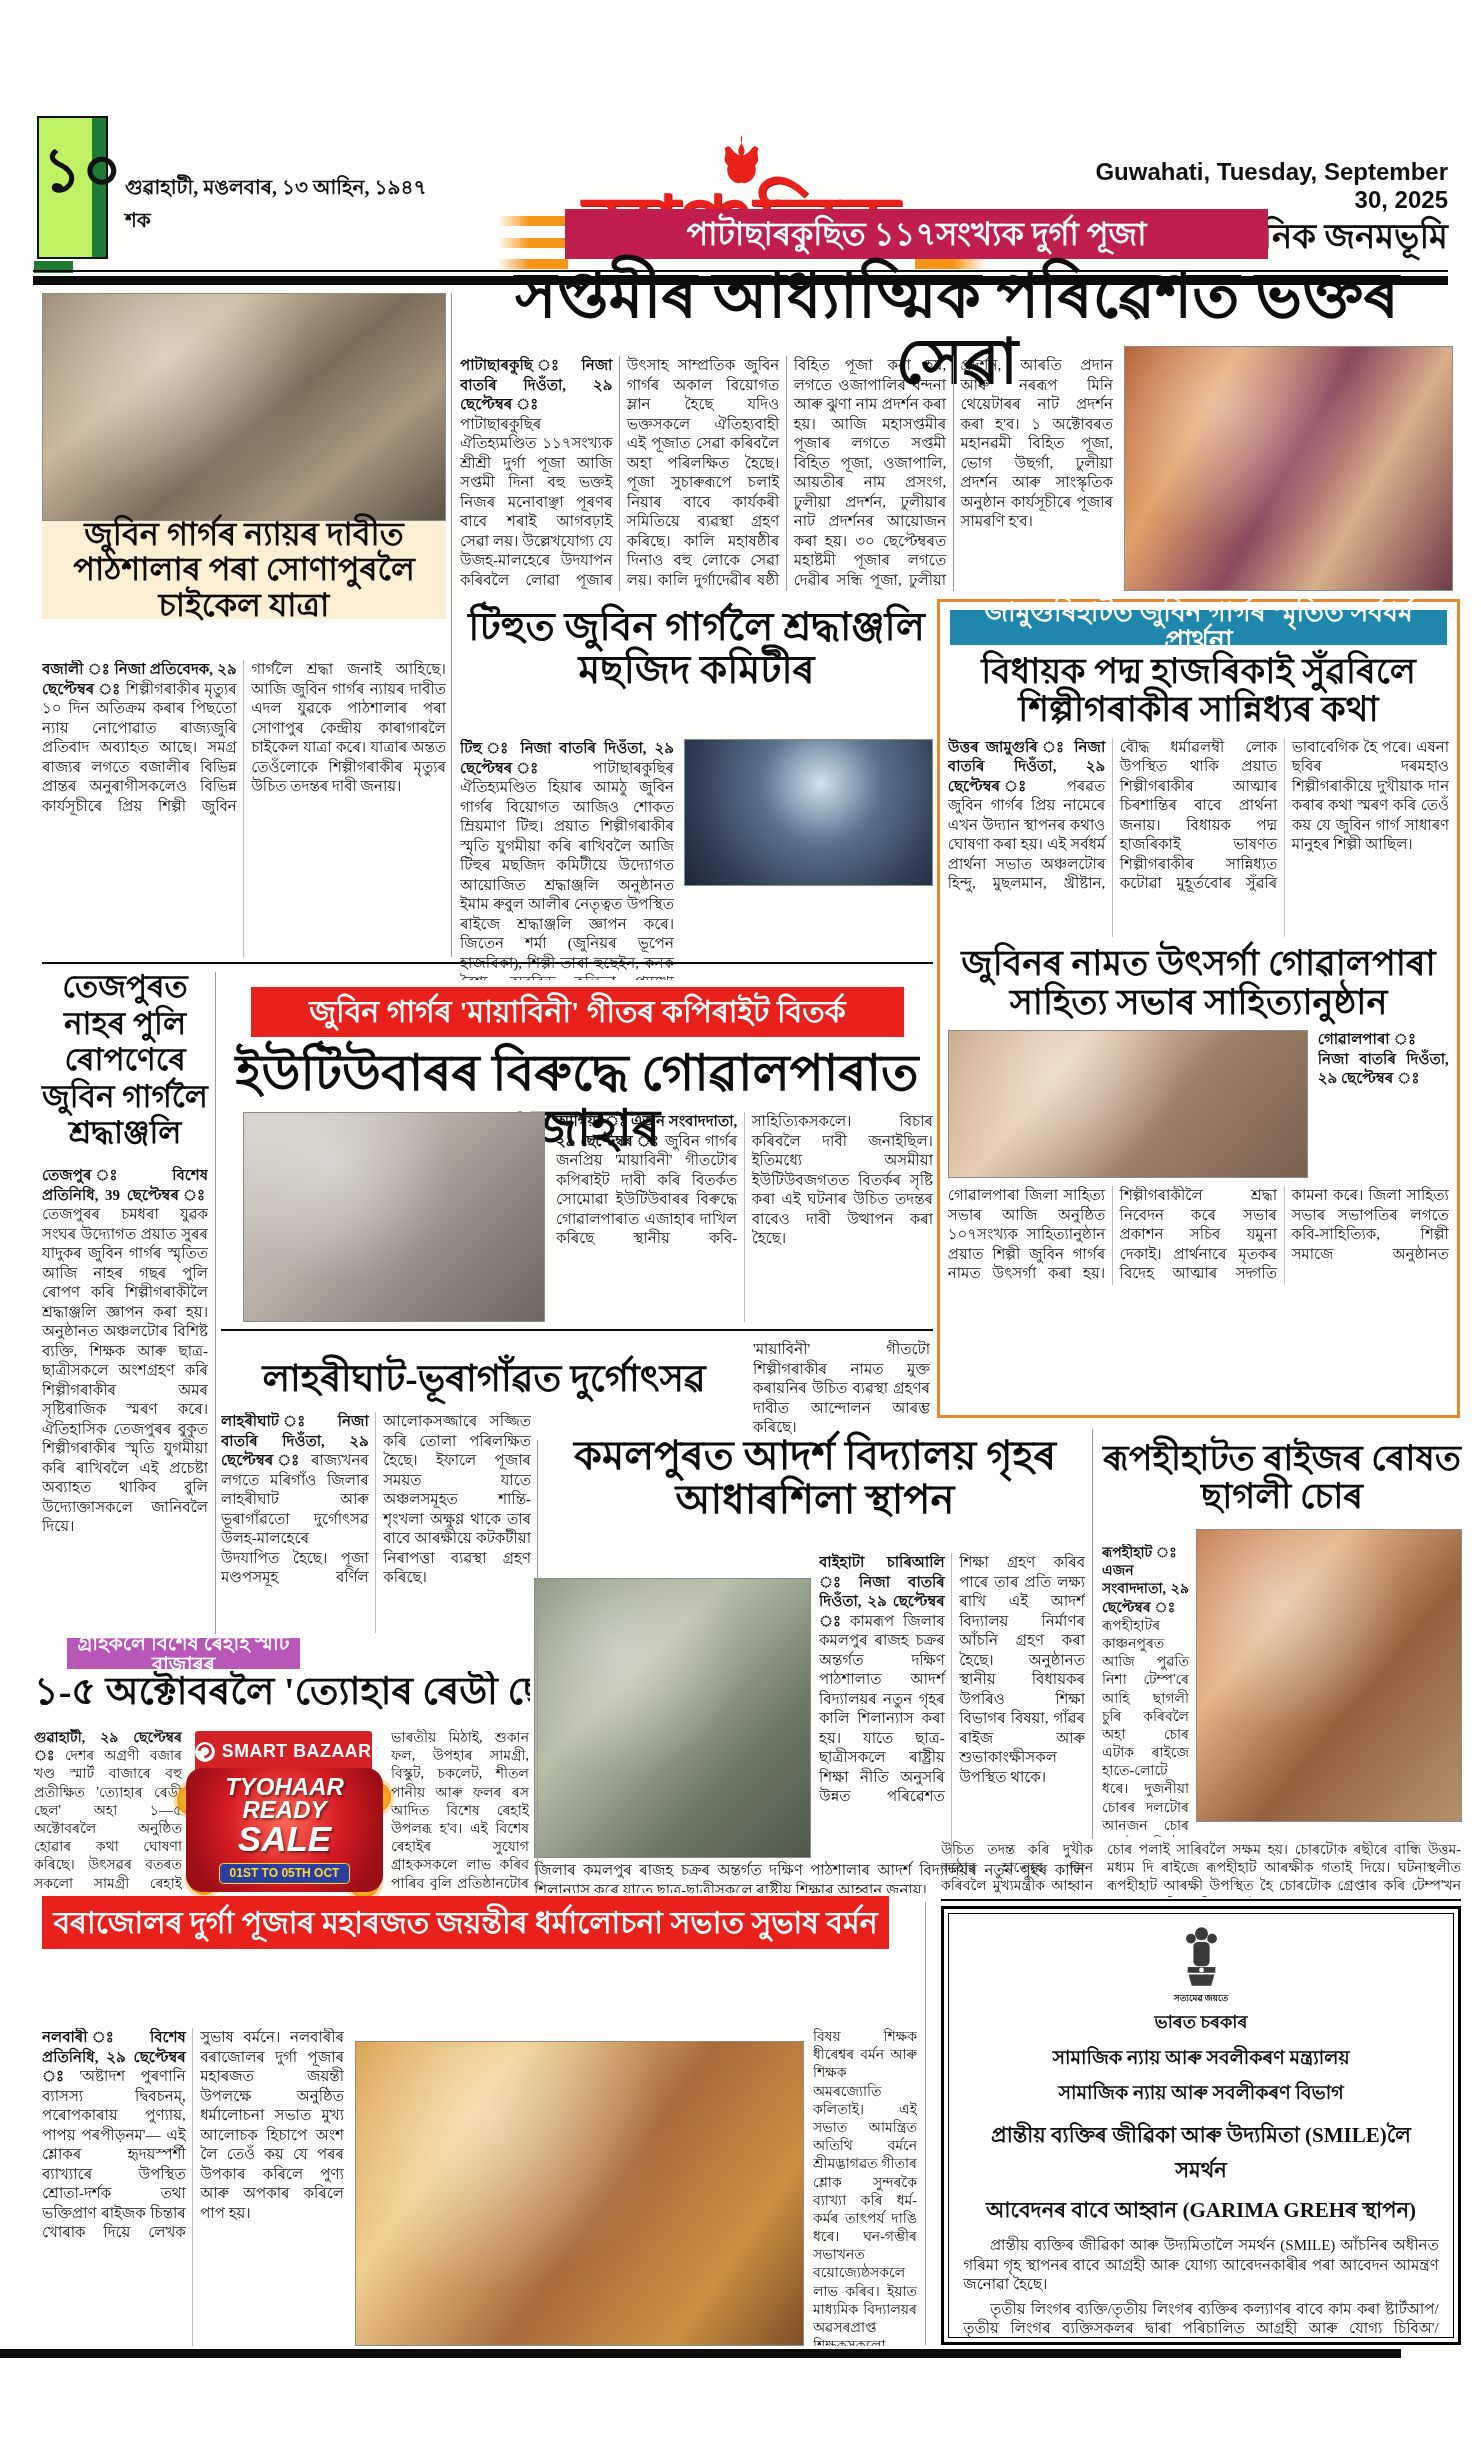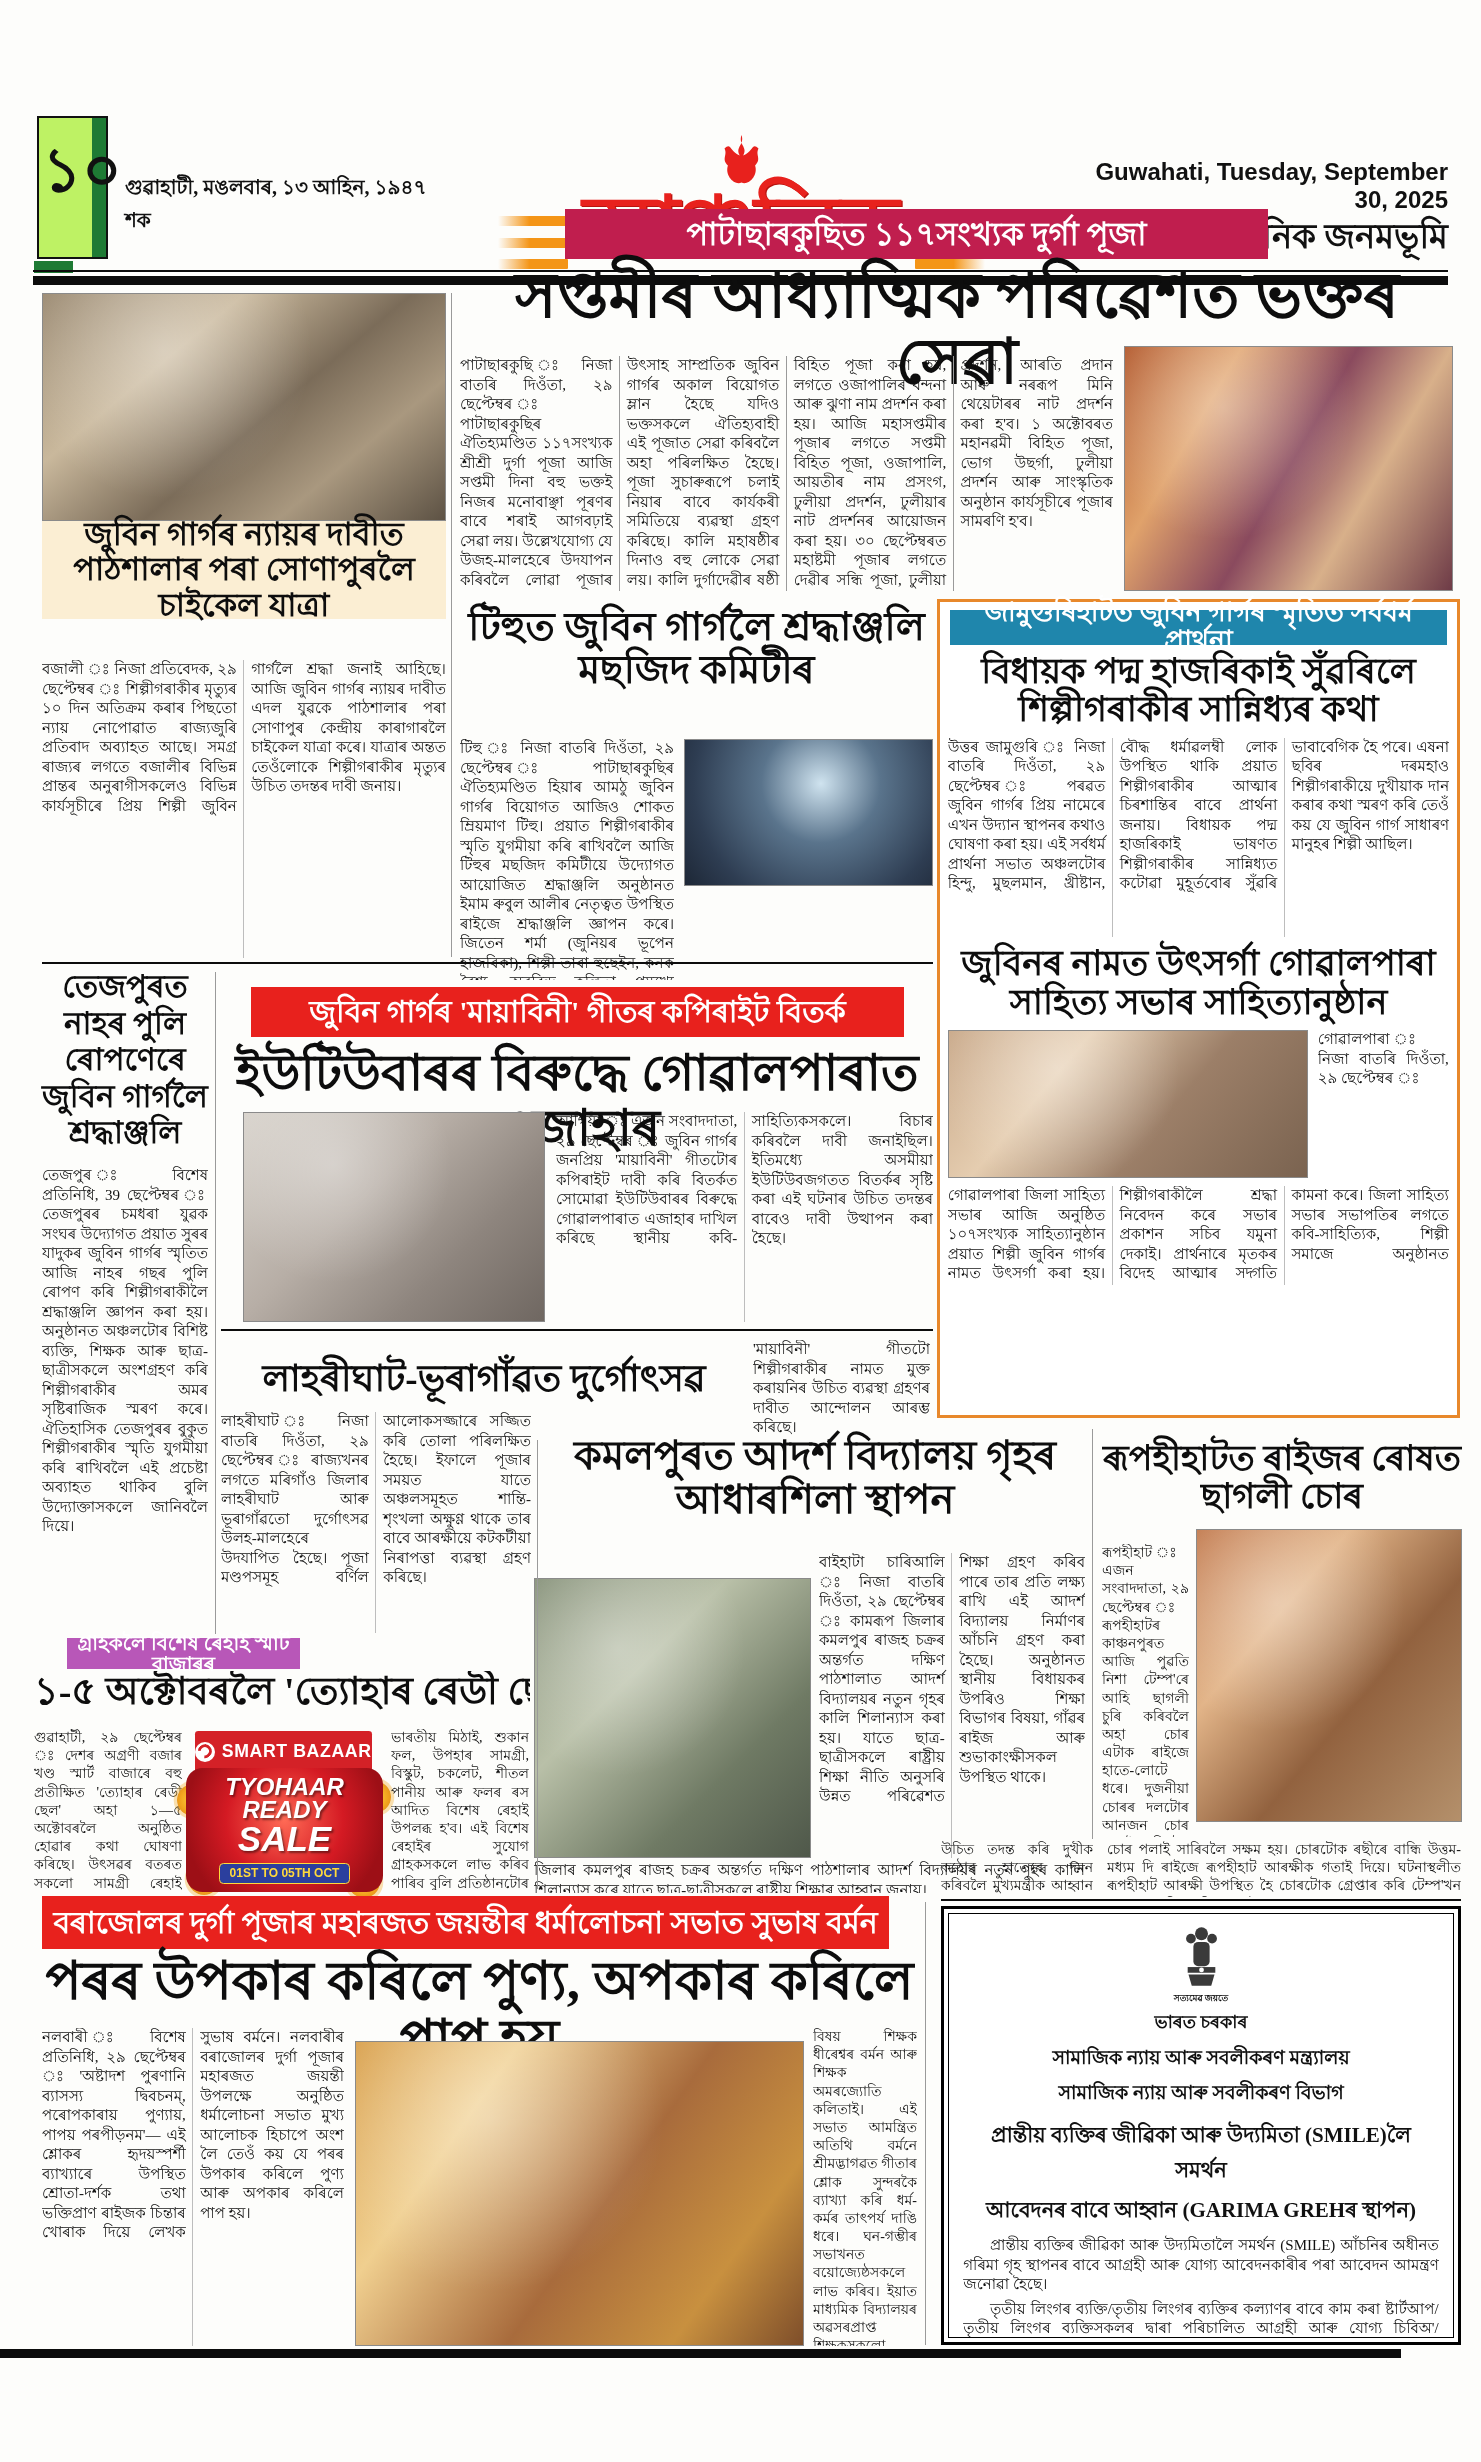--- a/index.html
+++ b/index.html
@@ -3,21 +3,21 @@
 <meta charset="utf-8">
 <style>
   *{box-sizing:border-box;margin:0;padding:0}
   body{width:1481px;height:2462px;background:#f4f2ee;font-family:"Liberation Serif",serif;color:#111}
   #page{position:relative;width:1481px;height:2462px;background:#fdfdfb;overflow:hidden}
   .b{position:absolute}
   .photo{border:0.6px solid #8a8a8a;overflow:hidden}
   .kicker{color:#fff;font-weight:bold;text-align:center;display:flex;align-items:center;justify-content:center;line-height:1.05;padding:3.3px 7.8px}
   .hl{font-weight:bold;text-align:center;line-height:1.1;color:#0d0d0d}
   .body-txt{text-align:justify;font-size:15px;line-height:1.3;overflow:hidden}
-  .byline{font-weight:normal}
+  .byline{font-weight:bold}
   .cols-2{column-count:2;column-gap:14.4px;column-rule:0.6px solid #bdbdbd}
   .cols-3{column-count:3;column-gap:14.4px;column-rule:0.6px solid #bdbdbd}
   .cols-4{column-count:4;column-gap:14.4px;column-rule:0.6px solid #9a9a9a}
   .rule-h{background:#0c0c0c}
   .rule-v{background:#9a9a9a;width:1.1px}
   .cream{background:#fbeed3}
   
   .p-crowd{background:linear-gradient(140deg,#9b8a72 0%,#c9b89c 30%,#7b6c59 55%,#a9987f 75%,#5d5244 100%)}
   .p-durga{background:linear-gradient(120deg,#b35a2e 0%,#e0a26b 25%,#8a4a5e 50%,#d8b08a 70%,#6e3b47 100%)}
   .p-mosque{background:radial-gradient(circle at 55% 30%,#cfe3ef 0%,#5a748c 35%,#2e3d52 75%,#1d2736 100%)}
@@ -243,21 +243,20 @@
         <div class="sb-date" style="font-size:12px">01ST TO 05TH OCT</div>
       </div>
     </div>
     <div class="body-txt" style="position:absolute;left:357px;top:91px;width:138px;height:161px;font-size:14px">
       <span>ভাৰতীয় মিঠাই, শুকান ফল, উপহাৰ সামগ্ৰী, বিস্কুট, চকলেট, শীতল পানীয় আৰু ফলৰ ৰস আদিত বিশেষ ৰেহাই উপলব্ধ হ'ব। এই বিশেষ ৰেহাইৰ সুযোগ গ্ৰাহকসকলে লাভ কৰিব পাৰিব বুলি প্ৰতিষ্ঠানটোৰ মুখ্য কাৰ্যবাহী বিষয়া দামোদৰ মলে এক বিবৃতিযোগে প্ৰকাশ কৰে।</span>
     </div>
   </div>
 
   <div class="b" style="left:42px;top:1896px;width:875px;height:454px">
     <div class="kicker" style="position:absolute;left:0;top:0;width:847px;height:53px;background:#e8211d;font-size:30px">বৰাজোলৰ দুর্গা পূজাৰ মহাৰজত জয়ন্তীৰ ধর্মালোচনা সভাত সুভাষ বর্মন</div>
-    <div class="hl" style="position:absolute;left:0;top:56px;width:875px;font-size:53px">পৰৰ উপকাৰ কৰিলে পুণ্য, অপকাৰ কৰিলে পাপ হয়</div>
     <div class="body-txt cols-2" style="position:absolute;left:0;top:132px;width:302px;height:318px">
       <span class="byline">নলবাৰী ঃ বিশেষ প্ৰতিনিধি, ২৯ ছেপ্টেম্বৰ ঃ</span>
       <span>'অষ্টাদশ পুৰণানি ব্যাসস্য দ্বিবচনম্, পৰোপকাৰায় পুণ্যায়, পাপয় পৰপীড়নম'— এই শ্লোকৰ হৃদয়স্পর্শী ব্যাখ্যাৰে উপস্থিত শ্ৰোতা-দর্শক তথা ভক্তিপ্ৰাণ ৰাইজক চিন্তাৰ খোৰাক দিয়ে লেখক সুভাষ বর্মনে। নলবাৰীৰ বৰাজোলৰ দুর্গা পূজাৰ মহাৰজত জয়ন্তী উপলক্ষে অনুষ্ঠিত ধর্মালোচনা সভাত মুখ্য আলোচক হিচাপে অংশ লৈ তেওঁ কয় যে পৰৰ উপকাৰ কৰিলে পুণ্য আৰু অপকাৰ কৰিলে পাপ হয়।</span>
     </div>
     <div class="photo p-sabha" style="position:absolute;left:313px;top:145px;width:449px;height:305px">
         <div class="flare"></div>
       </div>
     <div class="body-txt" style="position:absolute;left:771px;top:132px;width:104px;height:318px;font-size:14px">
       <span>বিষয় শিক্ষক ধীৰেশ্বৰ বর্মন আৰু শিক্ষক অমৰজ্যোতি কলিতাই। এই সভাত আমন্ত্ৰিত অতিথি বর্মনে শ্ৰীমদ্ভাগৱত গীতাৰ শ্লোক সুন্দৰকৈ ব্যাখ্যা কৰি ধর্ম-কর্মৰ তাৎপর্য দাঙি ধৰে। ঘন-গম্ভীৰ সভাখনত বয়োজ্যেষ্ঠসকলে লাভ কৰিব। ইয়াত মাধ্যমিক বিদ্যালয়ৰ অৱসৰপ্ৰাপ্ত শিক্ষকসকলো উপস্থিত থাকে।</span>
     </div>

